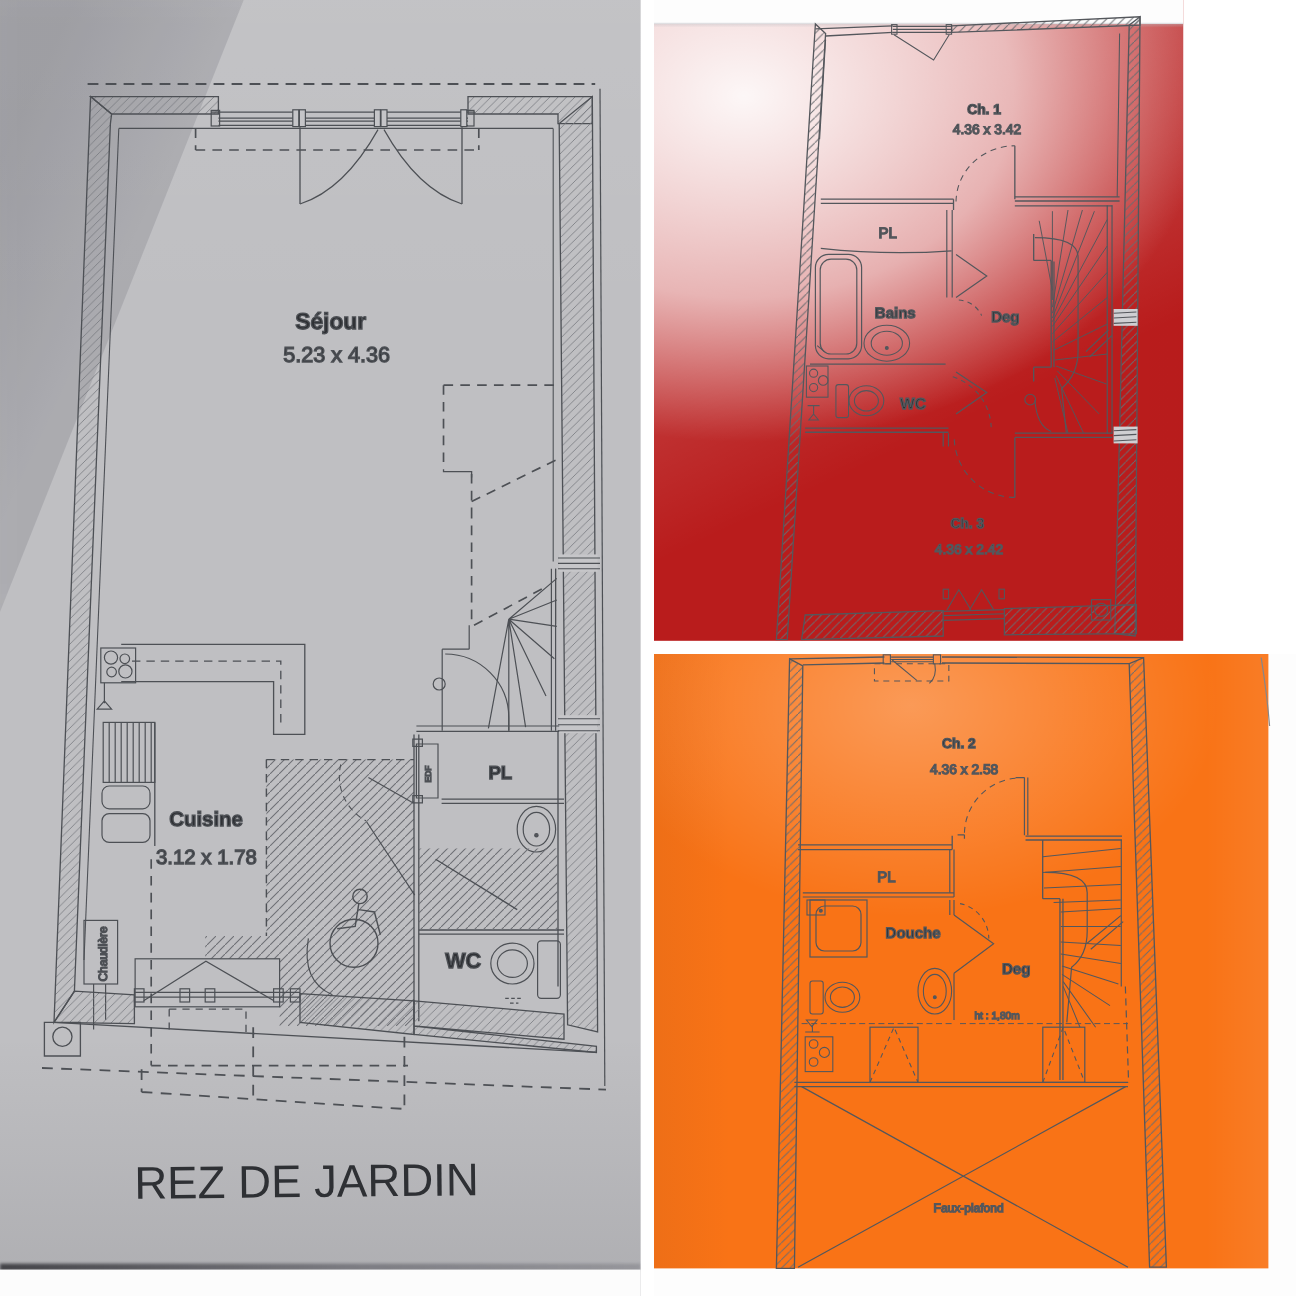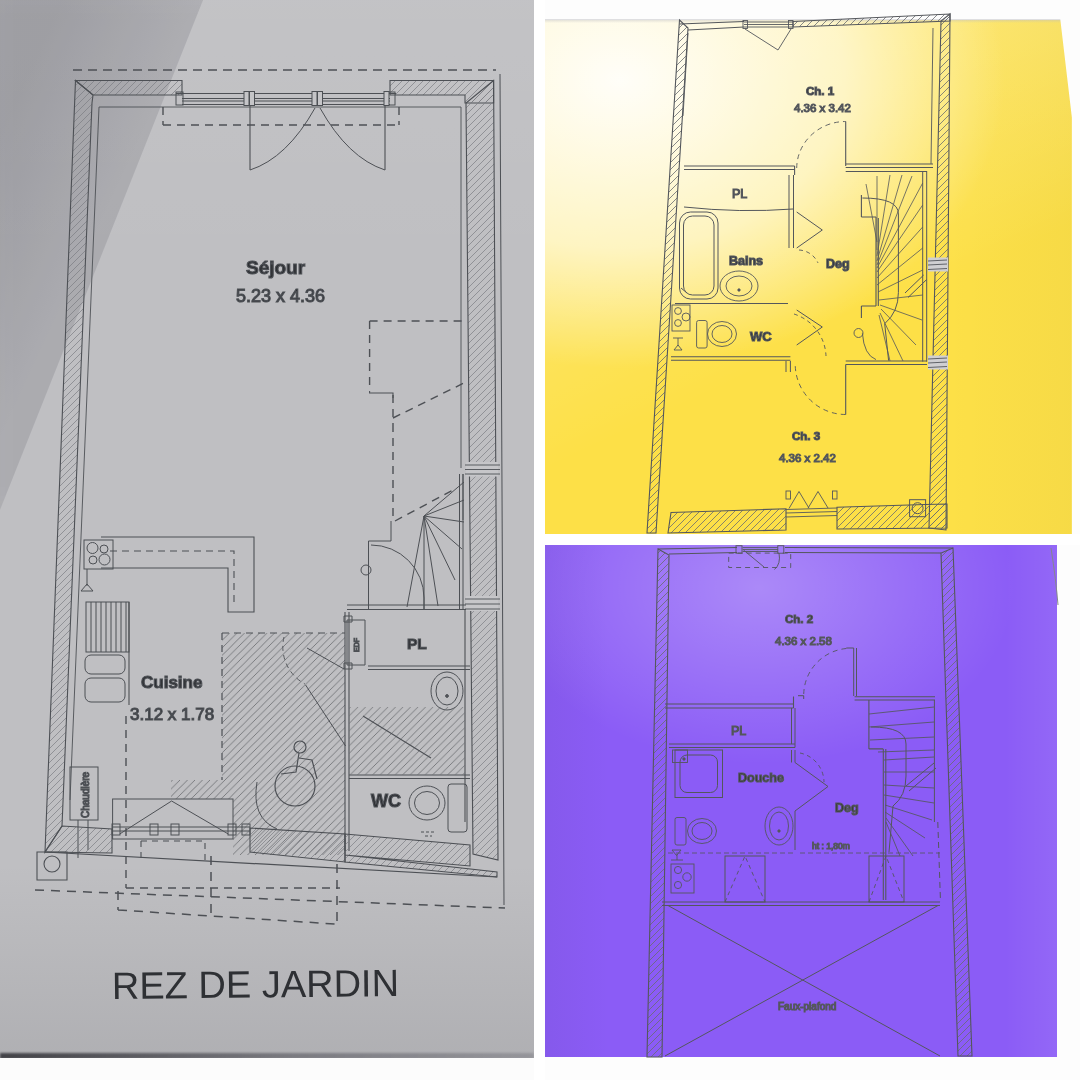--- a/index.html
+++ b/index.html
@@ -231,21 +231,21 @@
     </g>
 
     <text x="112" y="999" font-size="38" fill="#2e3034" transform="rotate(-0.6 112 999)">REZ DE JARDIN</text>
   </svg>
 </div>
 
 <div style="position:absolute;left:534px;top:0;width:11px;height:1080px;background:#ffffff;"></div>
 
 <div style="position:absolute;left:545px;top:534px;width:535px;height:11px;background:#ffffff;"></div>
 
-<div class="tile" id="tileTR" style="left:545px;top:0;width:535px;height:534px;background:#fde047;">
+<div class="tile" id="tileTR" style="left:545px;top:0;width:441px;height:534px;background:#b91c1c;">
 
   <div style="position:absolute;left:0;top:0;width:535px;height:534px;
     background:
       radial-gradient(100% 75% at 14% 15%, rgba(255,255,255,0.95), rgba(255,255,255,0.60) 42%, rgba(255,255,255,0) 72%),
       linear-gradient(155deg, rgba(255,255,255,0.40), rgba(255,255,255,0) 60%),
       linear-gradient(90deg, rgba(30,30,40,0) 75%, rgba(30,30,40,0.03) 100%);"></div>
 
   <div style="position:absolute;left:0;top:0;width:535px;height:20px;background:#fdfdfd;"></div>
 
   <div style="position:absolute;left:0;top:19px;width:535px;height:4px;background:linear-gradient(180deg, rgba(190,190,195,0.55), rgba(190,190,195,0));"></div>
@@ -385,21 +385,21 @@
       </g>
 
       <g stroke-width="1.0">
         <rect x="909.6" y="499.7" width="16" height="17"></rect>
         <circle cx="917.6" cy="508.2" r="5.5"></circle>
       </g>
     </g>
   </svg>
 </div>
 
-<div class="tile" id="tileBR" style="left:545px;top:545px;width:535px;height:535px;background:#8b5cf6;">
+<div class="tile" id="tileBR" style="left:545px;top:545px;width:535px;height:535px;background:#f97316;">
 
   <div style="position:absolute;left:0;top:0;width:535px;height:535px;
     background:
       radial-gradient(80% 55% at 40% 8%, rgba(255,255,255,0.28), rgba(255,255,255,0) 60%),
       linear-gradient(90deg, rgba(30,30,40,0.05), rgba(30,30,40,0) 12%, rgba(30,30,40,0) 86%, rgba(255,255,255,0.10) 100%);"></div>
 
   <div style="position:absolute;left:512px;top:0;width:23px;height:535px;background:#fdfdfd;"></div>
 
   <div style="position:absolute;left:0;top:512px;width:535px;height:23px;background:#fdfdfd;"></div>
 

